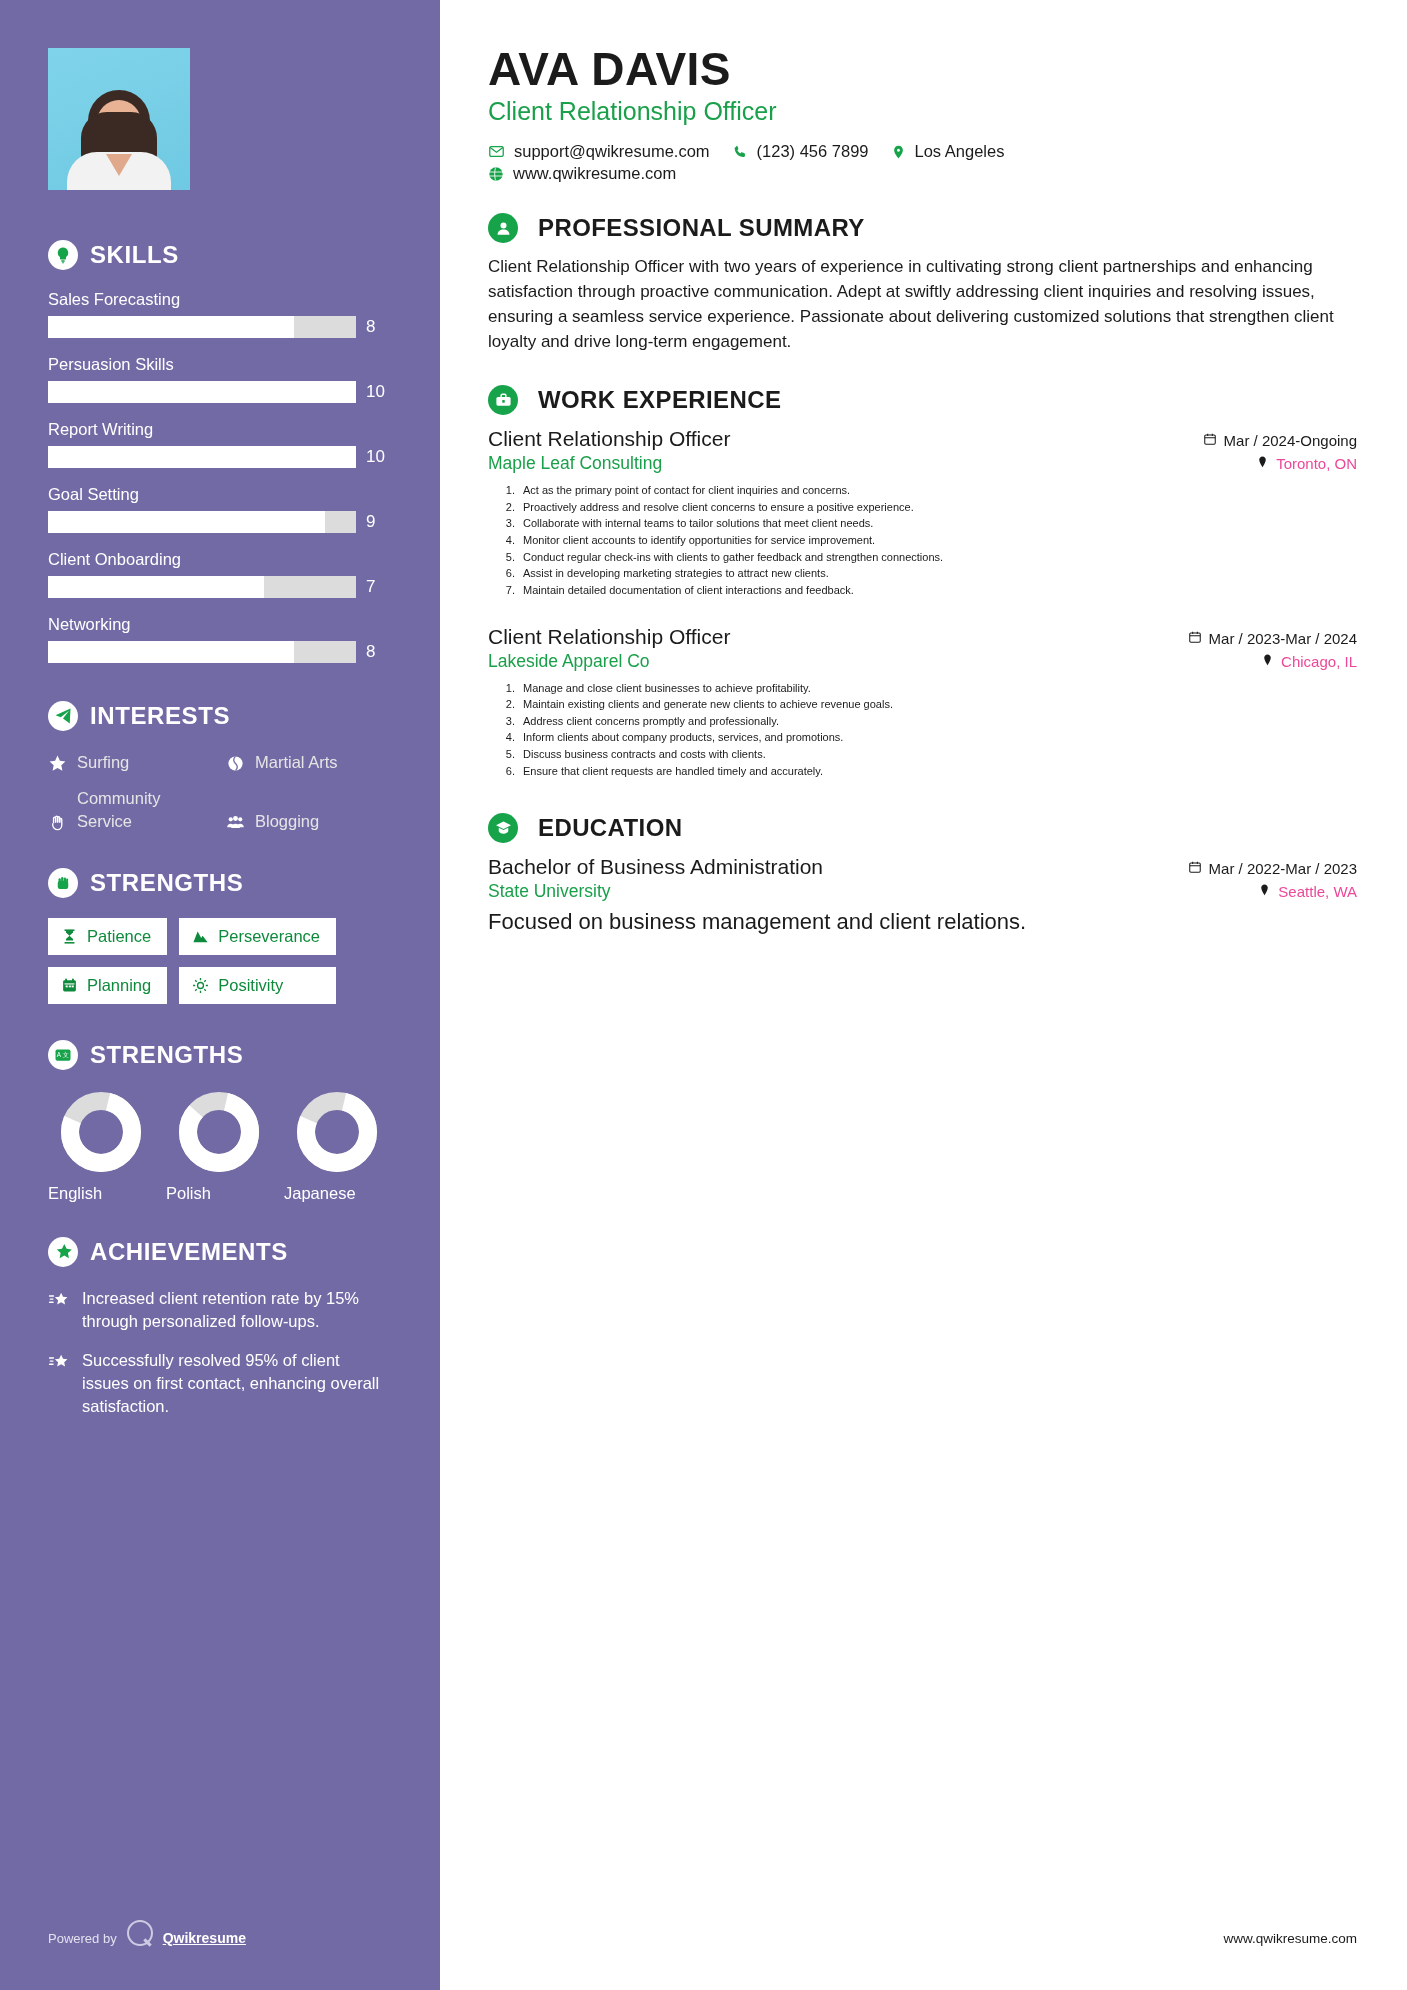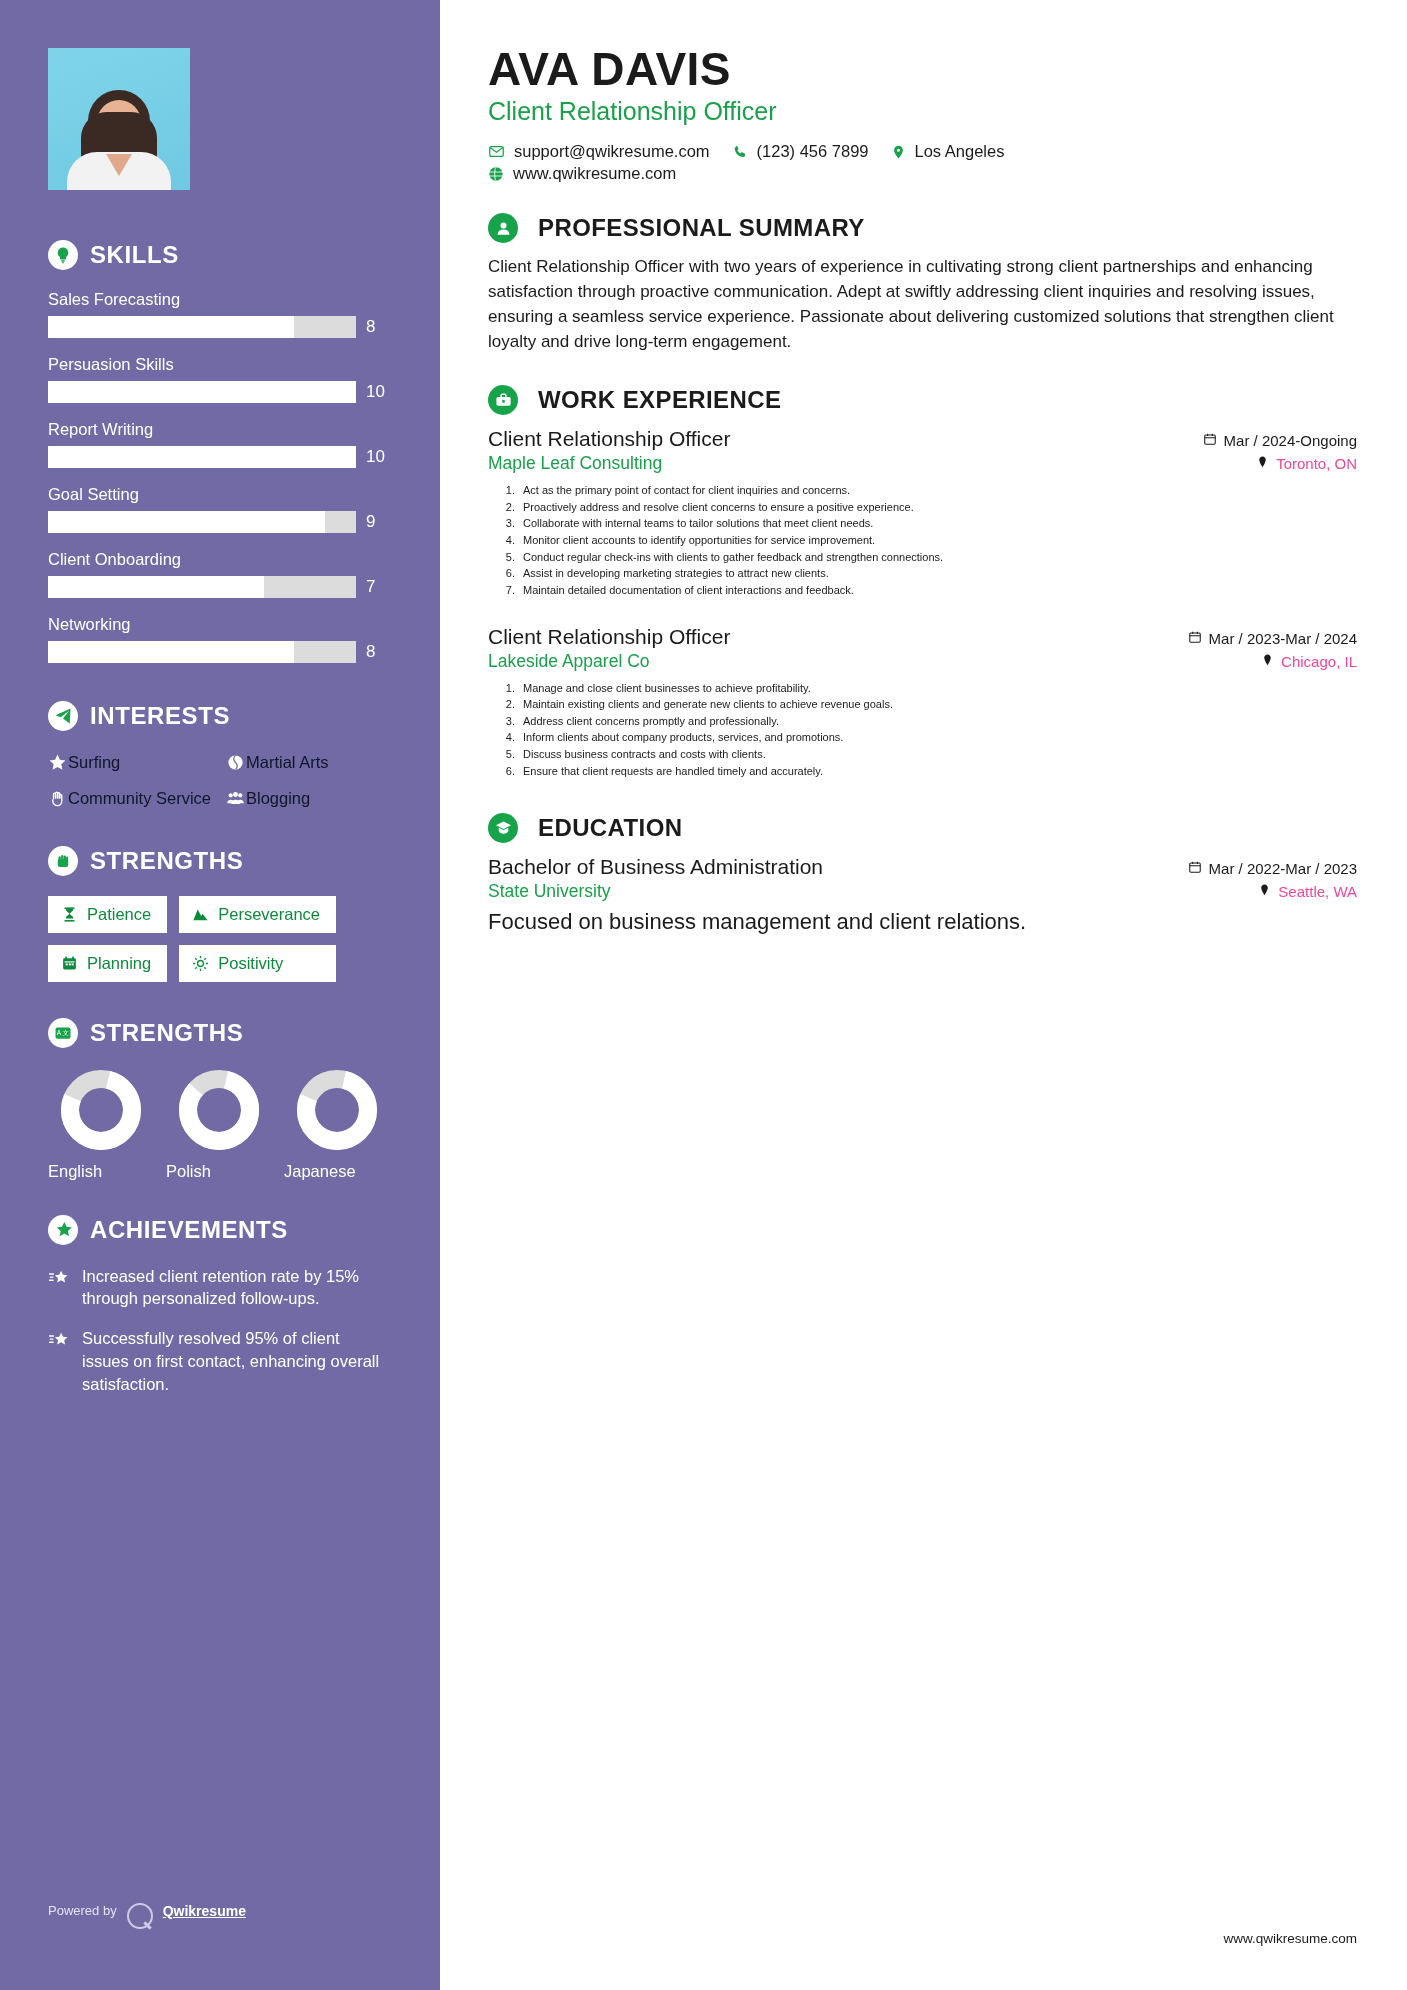--- a/index.html
+++ b/index.html
@@ -109,22 +109,22 @@
   .skill-fill { height: 100%; background: #ffffff; }
   .skill-val { color: #ffffff; font-size: 17px; min-width: 24px; }
 
   
   .interests-block { margin-bottom: 36px; }
   .int-grid {
     display: grid; grid-template-columns: 1fr 1fr;
     column-gap: 14px; row-gap: 14px;
   }
   .int-item {
-    display: flex; align-items: flex-start; 
-    color: #0f172a; font-size: 16.5px; line-height: 1.35;
+    display: flex; align-items: flex-end; gap: 9px;
+    color: #e5e5e5; font-size: 16.5px; line-height: 1.35;
   }
   .int-item .ic { flex: 0 0 20px; width: 20px; padding-top: 2px; }
   .int-item .ic svg { display: block; }
 
   
   .strengths-block { margin-bottom: 36px; }
   .str-grid {
     display: grid; grid-template-columns: auto auto;
     justify-content: start;
     column-gap: 12px; row-gap: 12px;
@@ -154,22 +154,22 @@
     display: flex; align-items: flex-start; gap: 12px;
     margin-bottom: 17px;
   }
   .ach-item .ic { flex: 0 0 22px; padding-top: 3px; }
   .ach-text {
     color: #ffffff; font-size: 16.5px; line-height: 1.38;
   }
 
   
   .sb-footer {
-    position: absolute; left: 48px; bottom: 61px;
-    display: flex; align-items: flex-start; gap: 10px; margin-top: 16px;
+    position: absolute; left: 48px; bottom: 44px;
+    display: flex; align-items: flex-end; gap: 10px; margin-top: 16px;
   }
   .pb-label { color: #e3e1ef; font-size: 13px; }
   .pb-logo {
     width: 26px; height: 26px; border-radius: 50%;
     border: 2.5px solid #cfcbe4;
     position: relative;
   }
   .pb-logo::after {
     content: ""; position: absolute;
     right: -1px; bottom: 0px; width: 9px; height: 3px;

